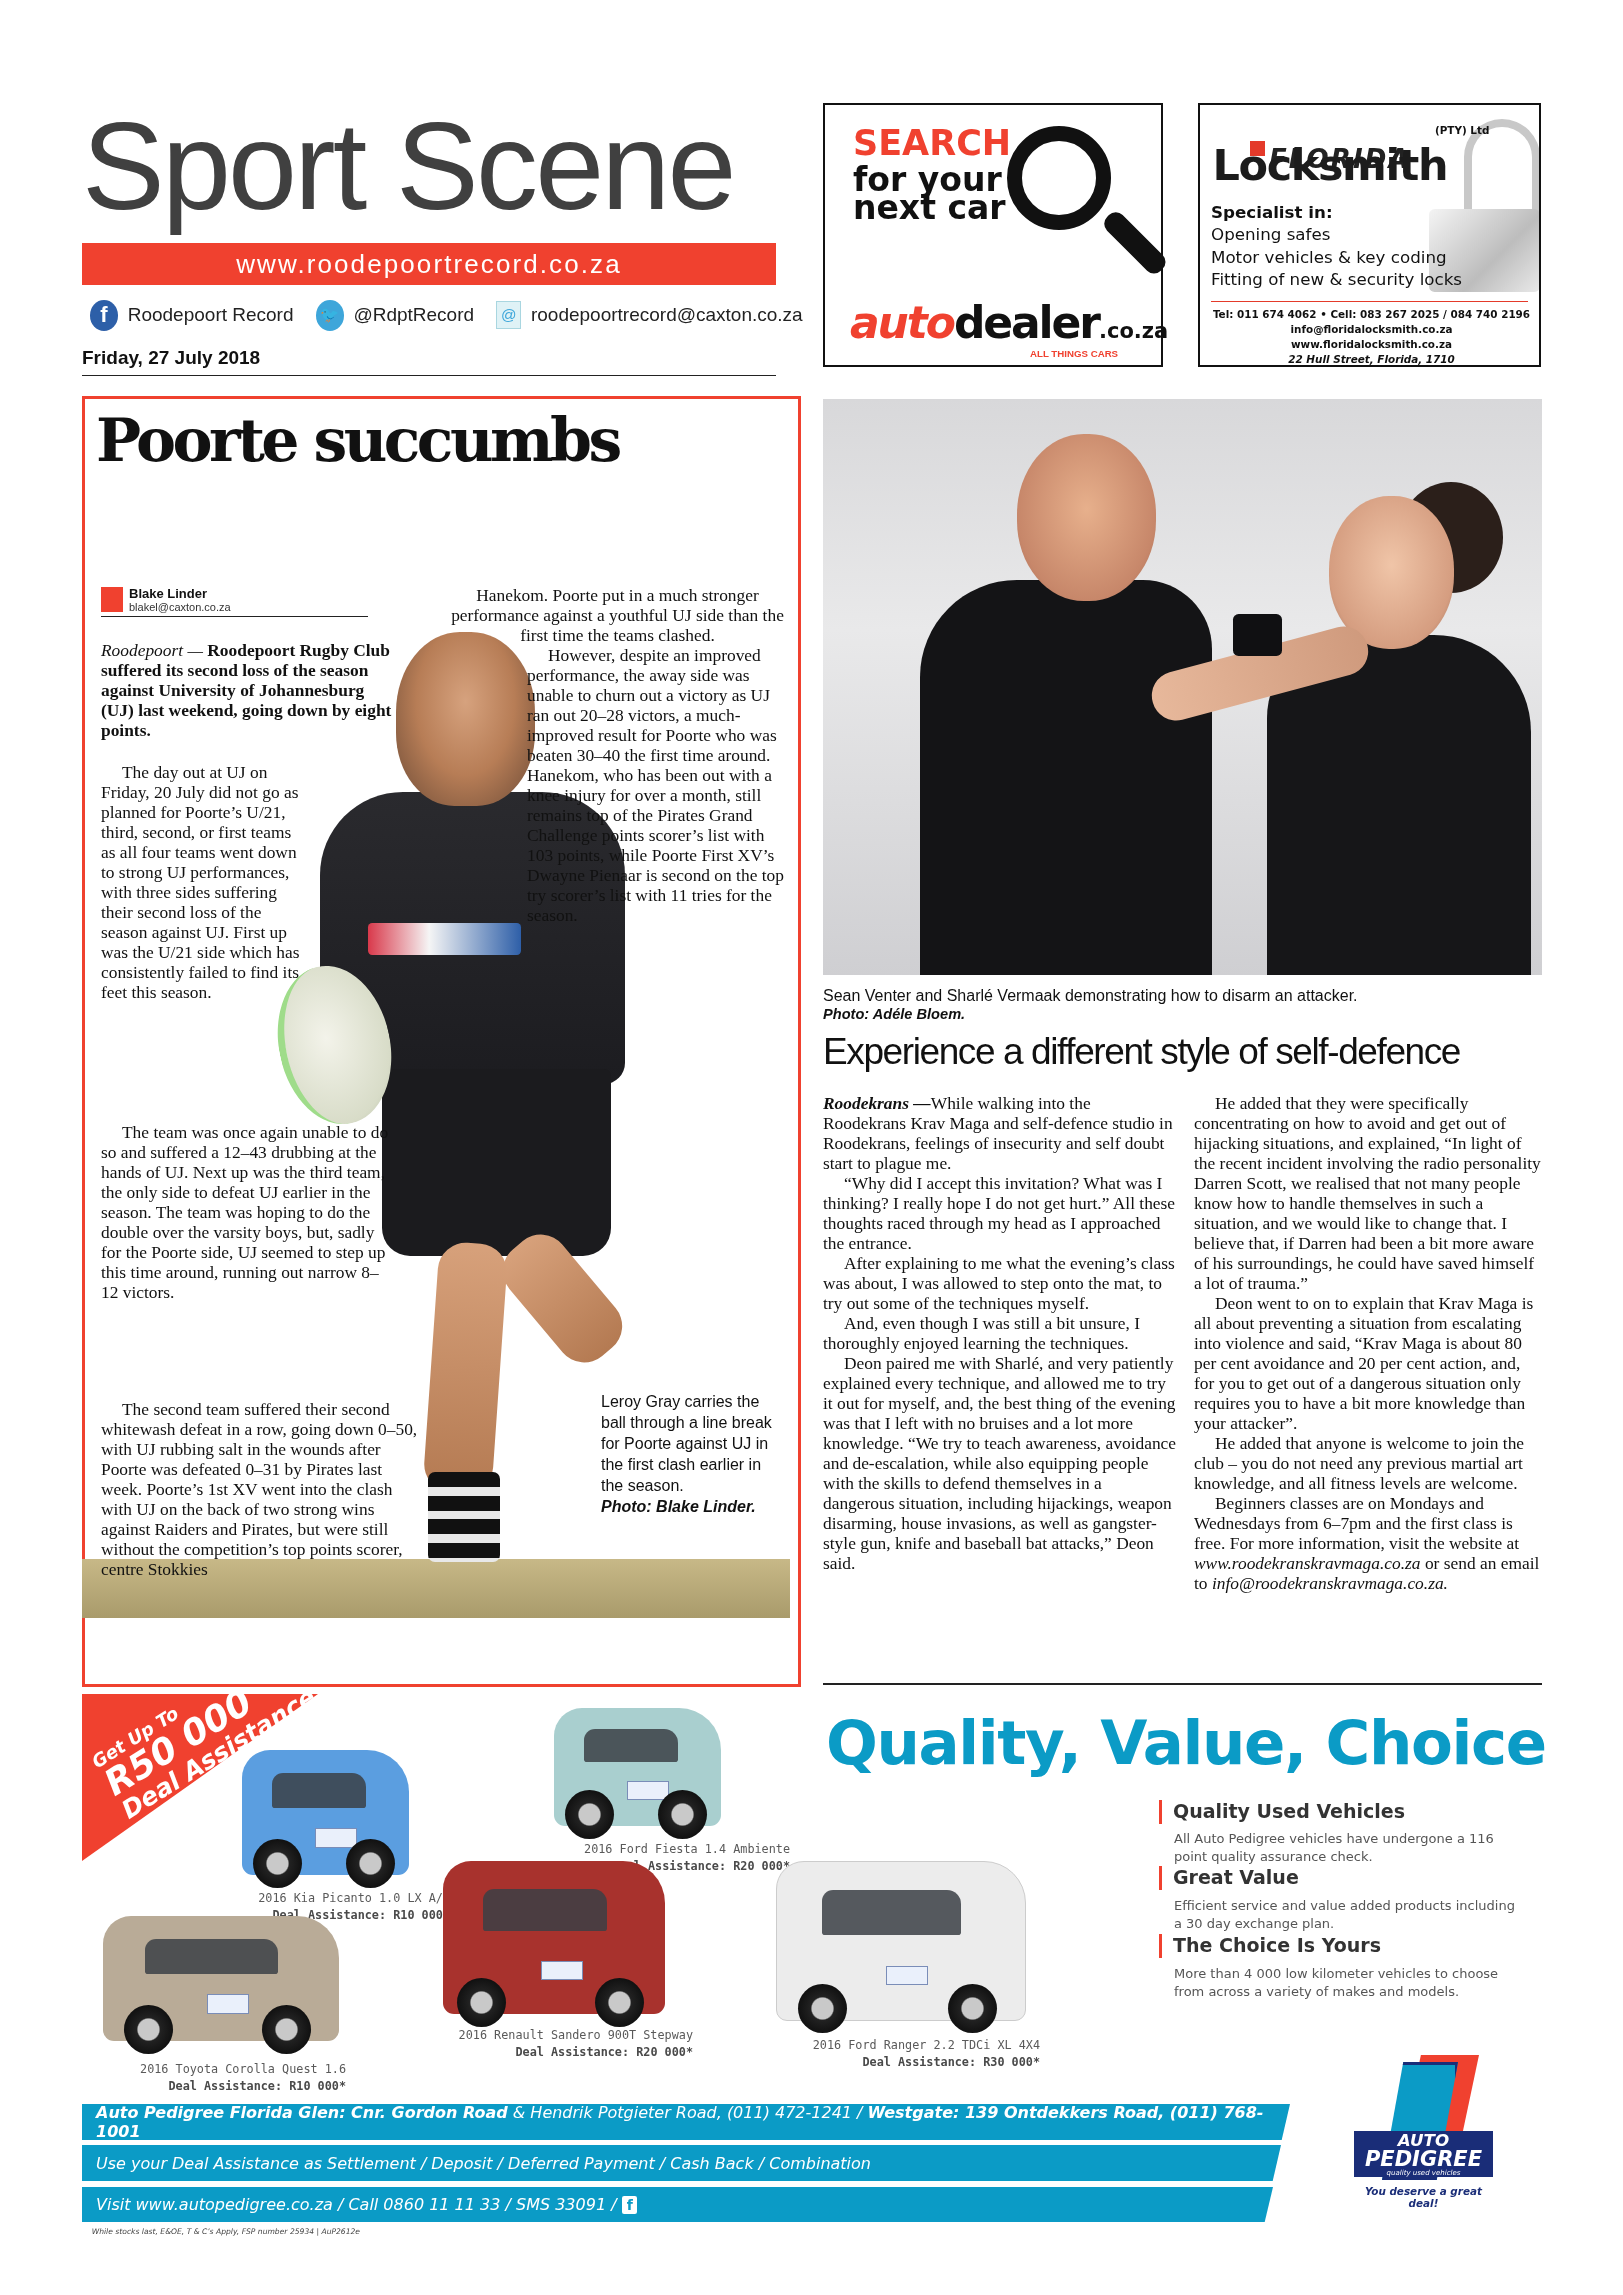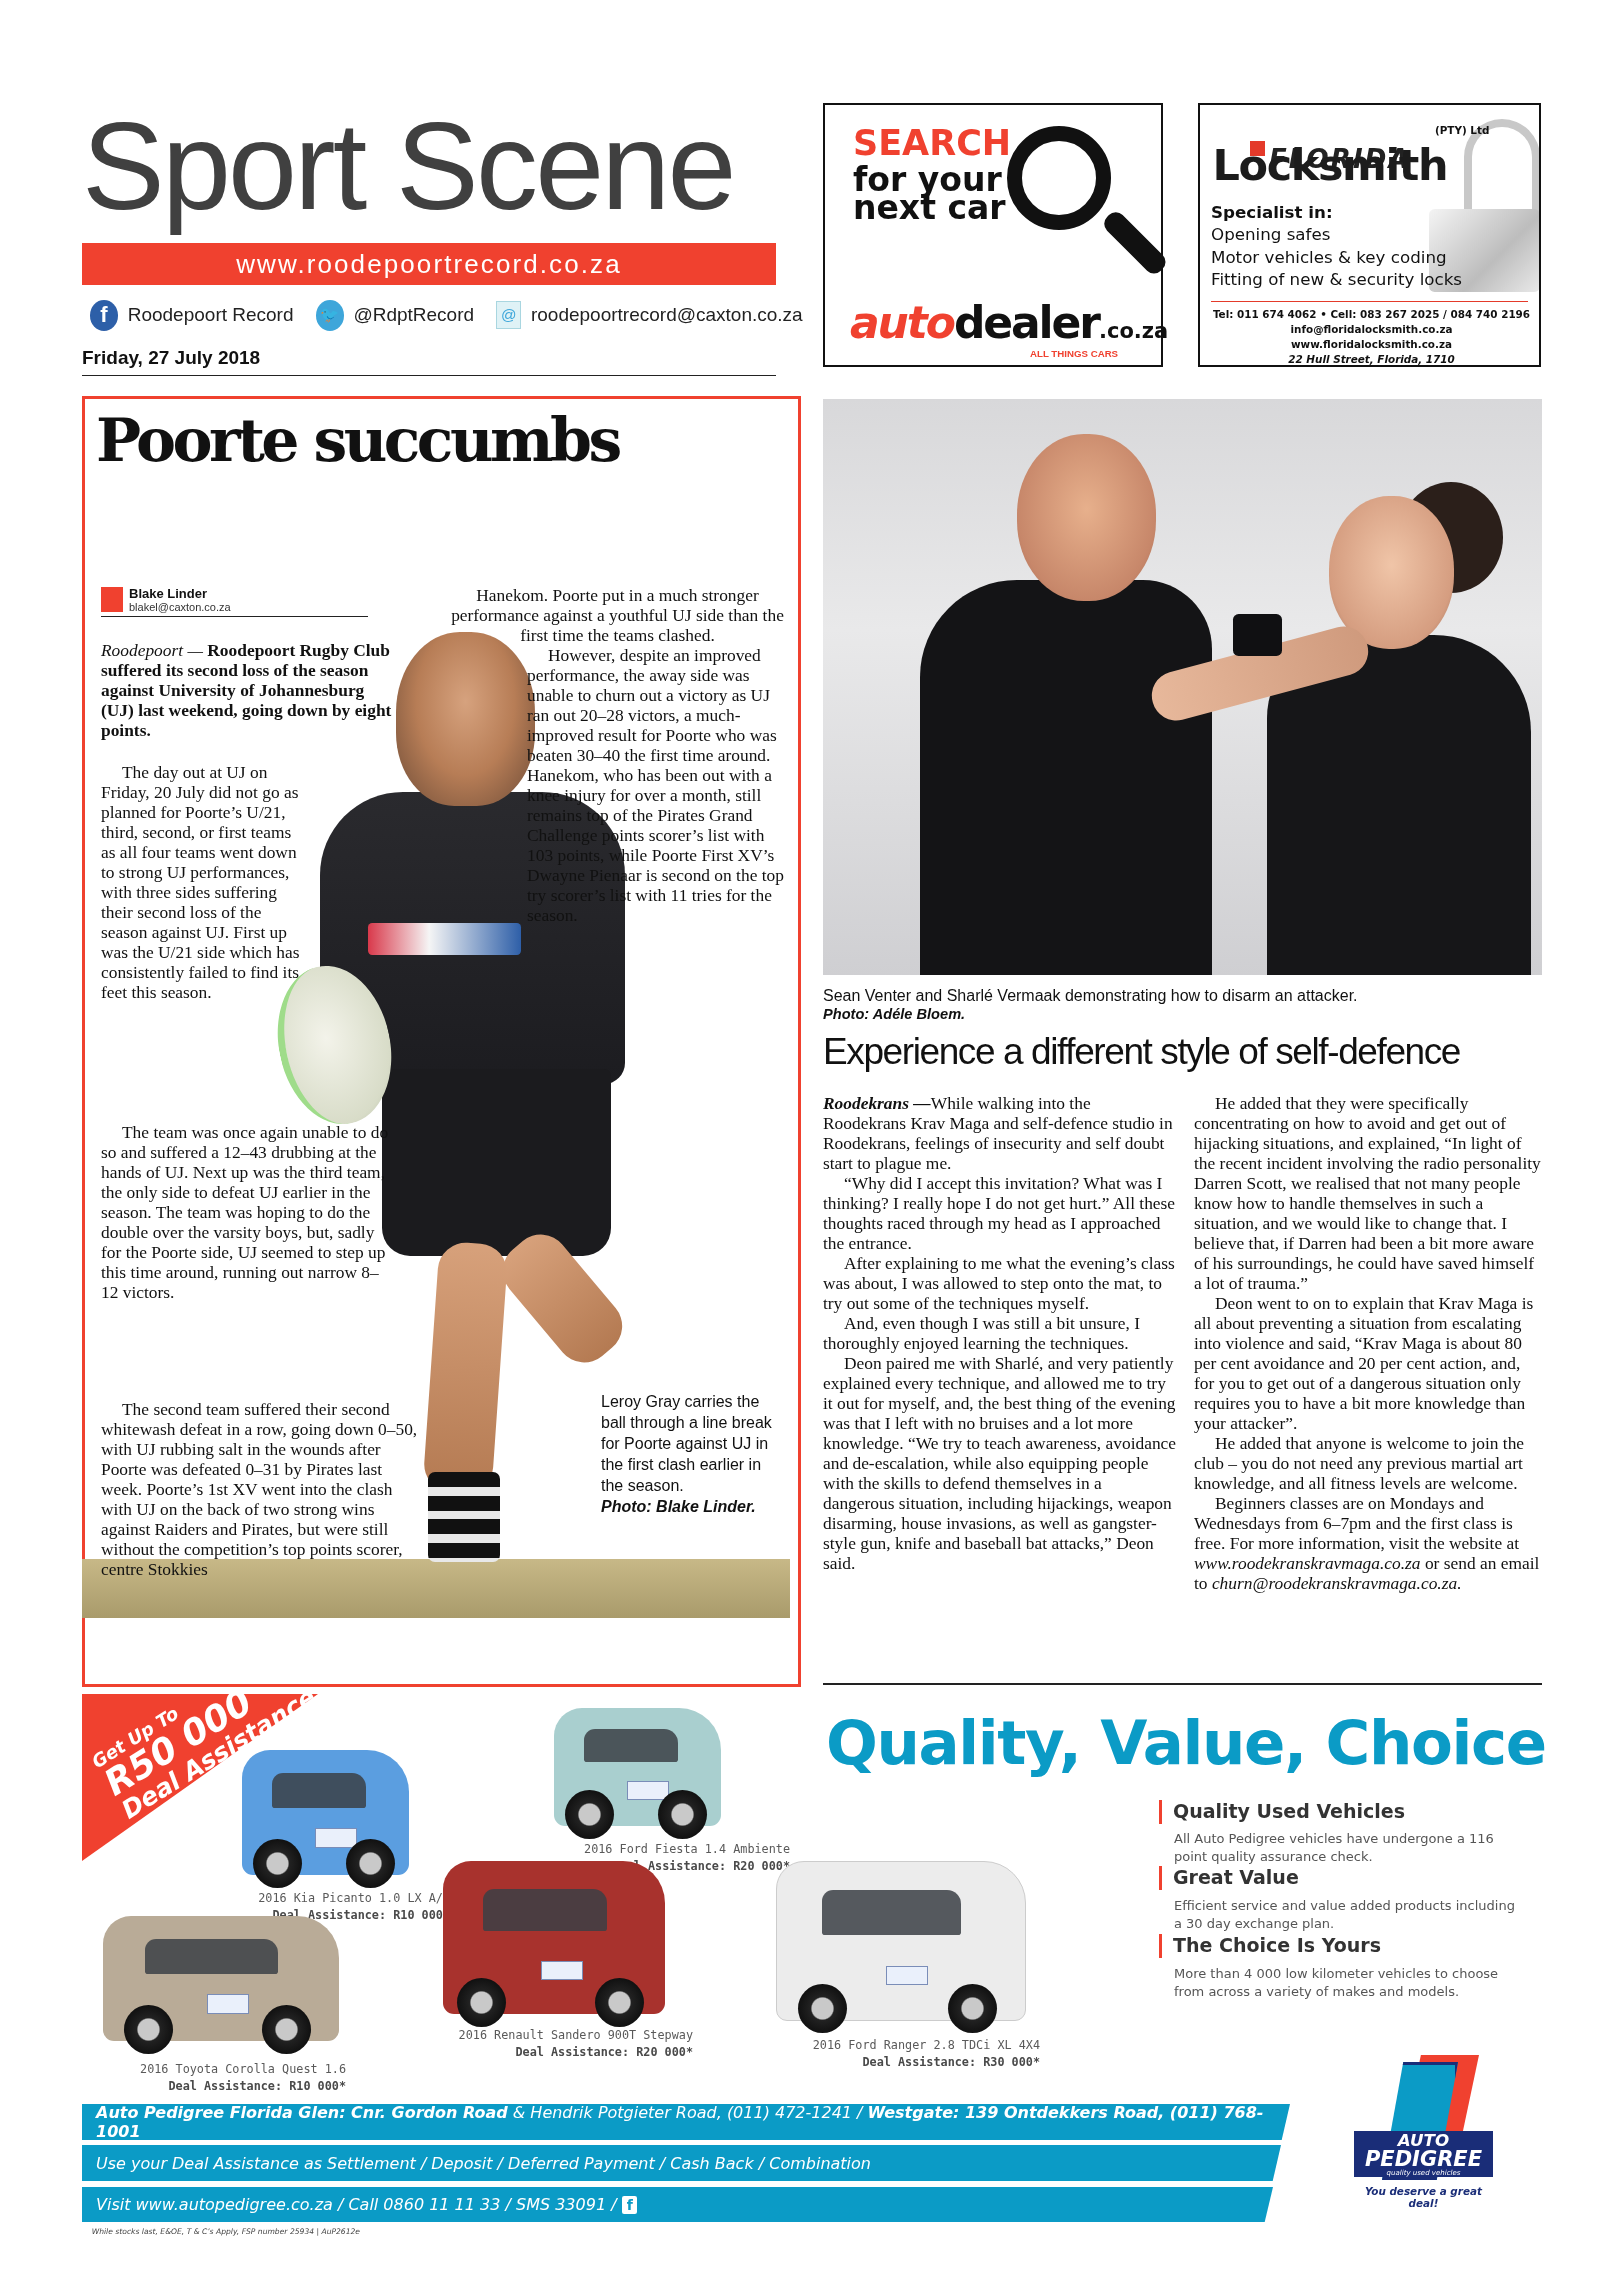--- a/index.html
+++ b/index.html
@@ -239,21 +239,21 @@
   <p><span class="place">Roodekrans —</span><span>While walking into the Roodekrans Krav Maga and self-defence studio in Roodekrans, feelings of insecurity and self doubt start to plague me.</span></p>
   <p class="indent">“Why did I accept this invitation? What was I thinking? I really hope I do not get hurt.” All these thoughts raced through my head as I approached the entrance.</p>
   <p class="indent">After explaining to me what the evening’s class was about, I was allowed to step onto the mat, to try out some of the techniques myself.</p>
   <p class="indent">And, even though I was still a bit unsure, I thoroughly enjoyed learning the techniques.</p>
   <p class="indent">Deon paired me with Sharlé, and very patiently explained every technique, and allowed me to try it out for myself, and, the best thing of the evening was that I left with no bruises and a lot more knowledge. “We try to teach awareness, avoidance and de-escalation, while also equipping people with the skills to defend themselves in a dangerous situation, including hijackings, weapon disarming, house invasions, as well as gangster-style gun, knife and baseball bat attacks,” Deon said.</p>
 </div>
 <div class="abs col-text krav-col2">
   <p class="indent">He added that they were specifically concentrating on how to avoid and get out of hijacking situations, and explained, “In light of the recent incident involving the radio personality Darren Scott, we realised that not many people know how to handle themselves in such a situation, and we would like to change that. I believe that, if Darren had been a bit more aware of his surroundings, he could have saved himself a lot of trauma.”</p>
   <p class="indent">Deon went to on to explain that Krav Maga is all about preventing a situation from escalating into violence and said, “Krav Maga is about 80 per cent avoidance and 20 per cent action, and, for you to get out of a dangerous situation only requires you to have a bit more knowledge than your attacker”.</p>
   <p class="indent">He added that anyone is welcome to join the club – you do not need any previous martial art knowledge, and all fitness levels are welcome.</p>
-  <p class="indent"><span>Beginners classes are on Mondays and Wednesdays from 6–7pm and the first class is free. For more information, visit the website at </span><i>www.roodekranskravmaga.co.za</i><span> or send an email to </span><i>churn@roodekranskravmaga.co.za.</i></p>
+  <p class="indent"><span>Beginners classes are on Mondays and Wednesdays from 6–7pm and the first class is free. For more information, visit the website at </span><i>www.roodekranskravmaga.co.za</i><span> or send an email to </span><i>info@roodekranskravmaga.co.za.</i></p>
 </div>
 <div class="abs krav-bottom-rule"></div>
 
 <div class="abs ap-ad">
   <div class="ap-ribbon"></div>
   <div class="ap-ribbon-text">
     <div class="r1">Get Up To</div>
     <div class="r2">R50 000</div>
     <div class="r3">Deal Assistance</div>
   </div>
@@ -304,21 +304,21 @@
     <div class="deal">Deal Assistance: R20 000*</div>
   </div>
 
   <div class="car" style="left:694px; top:167px; width:250px; height:160px; background:#ececec; border:0.7px solid #ccc;">
     <div class="window"></div>
     <div class="plate"></div>
     <div class="wheel" style="left:21px"></div>
     <div class="wheel" style="right:28px"></div>
   </div>
   <div class="car-label" style="left:694px; top:343px; width:264px;">
-    <div>2016 Ford Ranger 2.8 TDCi XL 4X4</div>
+    <div>2016 Ford Ranger 2.2 TDCi XL 4X4</div>
     <div class="deal">Deal Assistance: R30 000*</div>
   </div>
 
   <div class="ap-feature" style="top:106px">
     <div class="ap-feature-title">Quality Used Vehicles</div>
   </div>
   <div class="ap-feature-body" style="top:136px">All Auto Pedigree vehicles have undergone a 116 point quality assurance check.</div>
 
   <div class="ap-feature" style="top:172px">
     <div class="ap-feature-title">Great Value</div>

